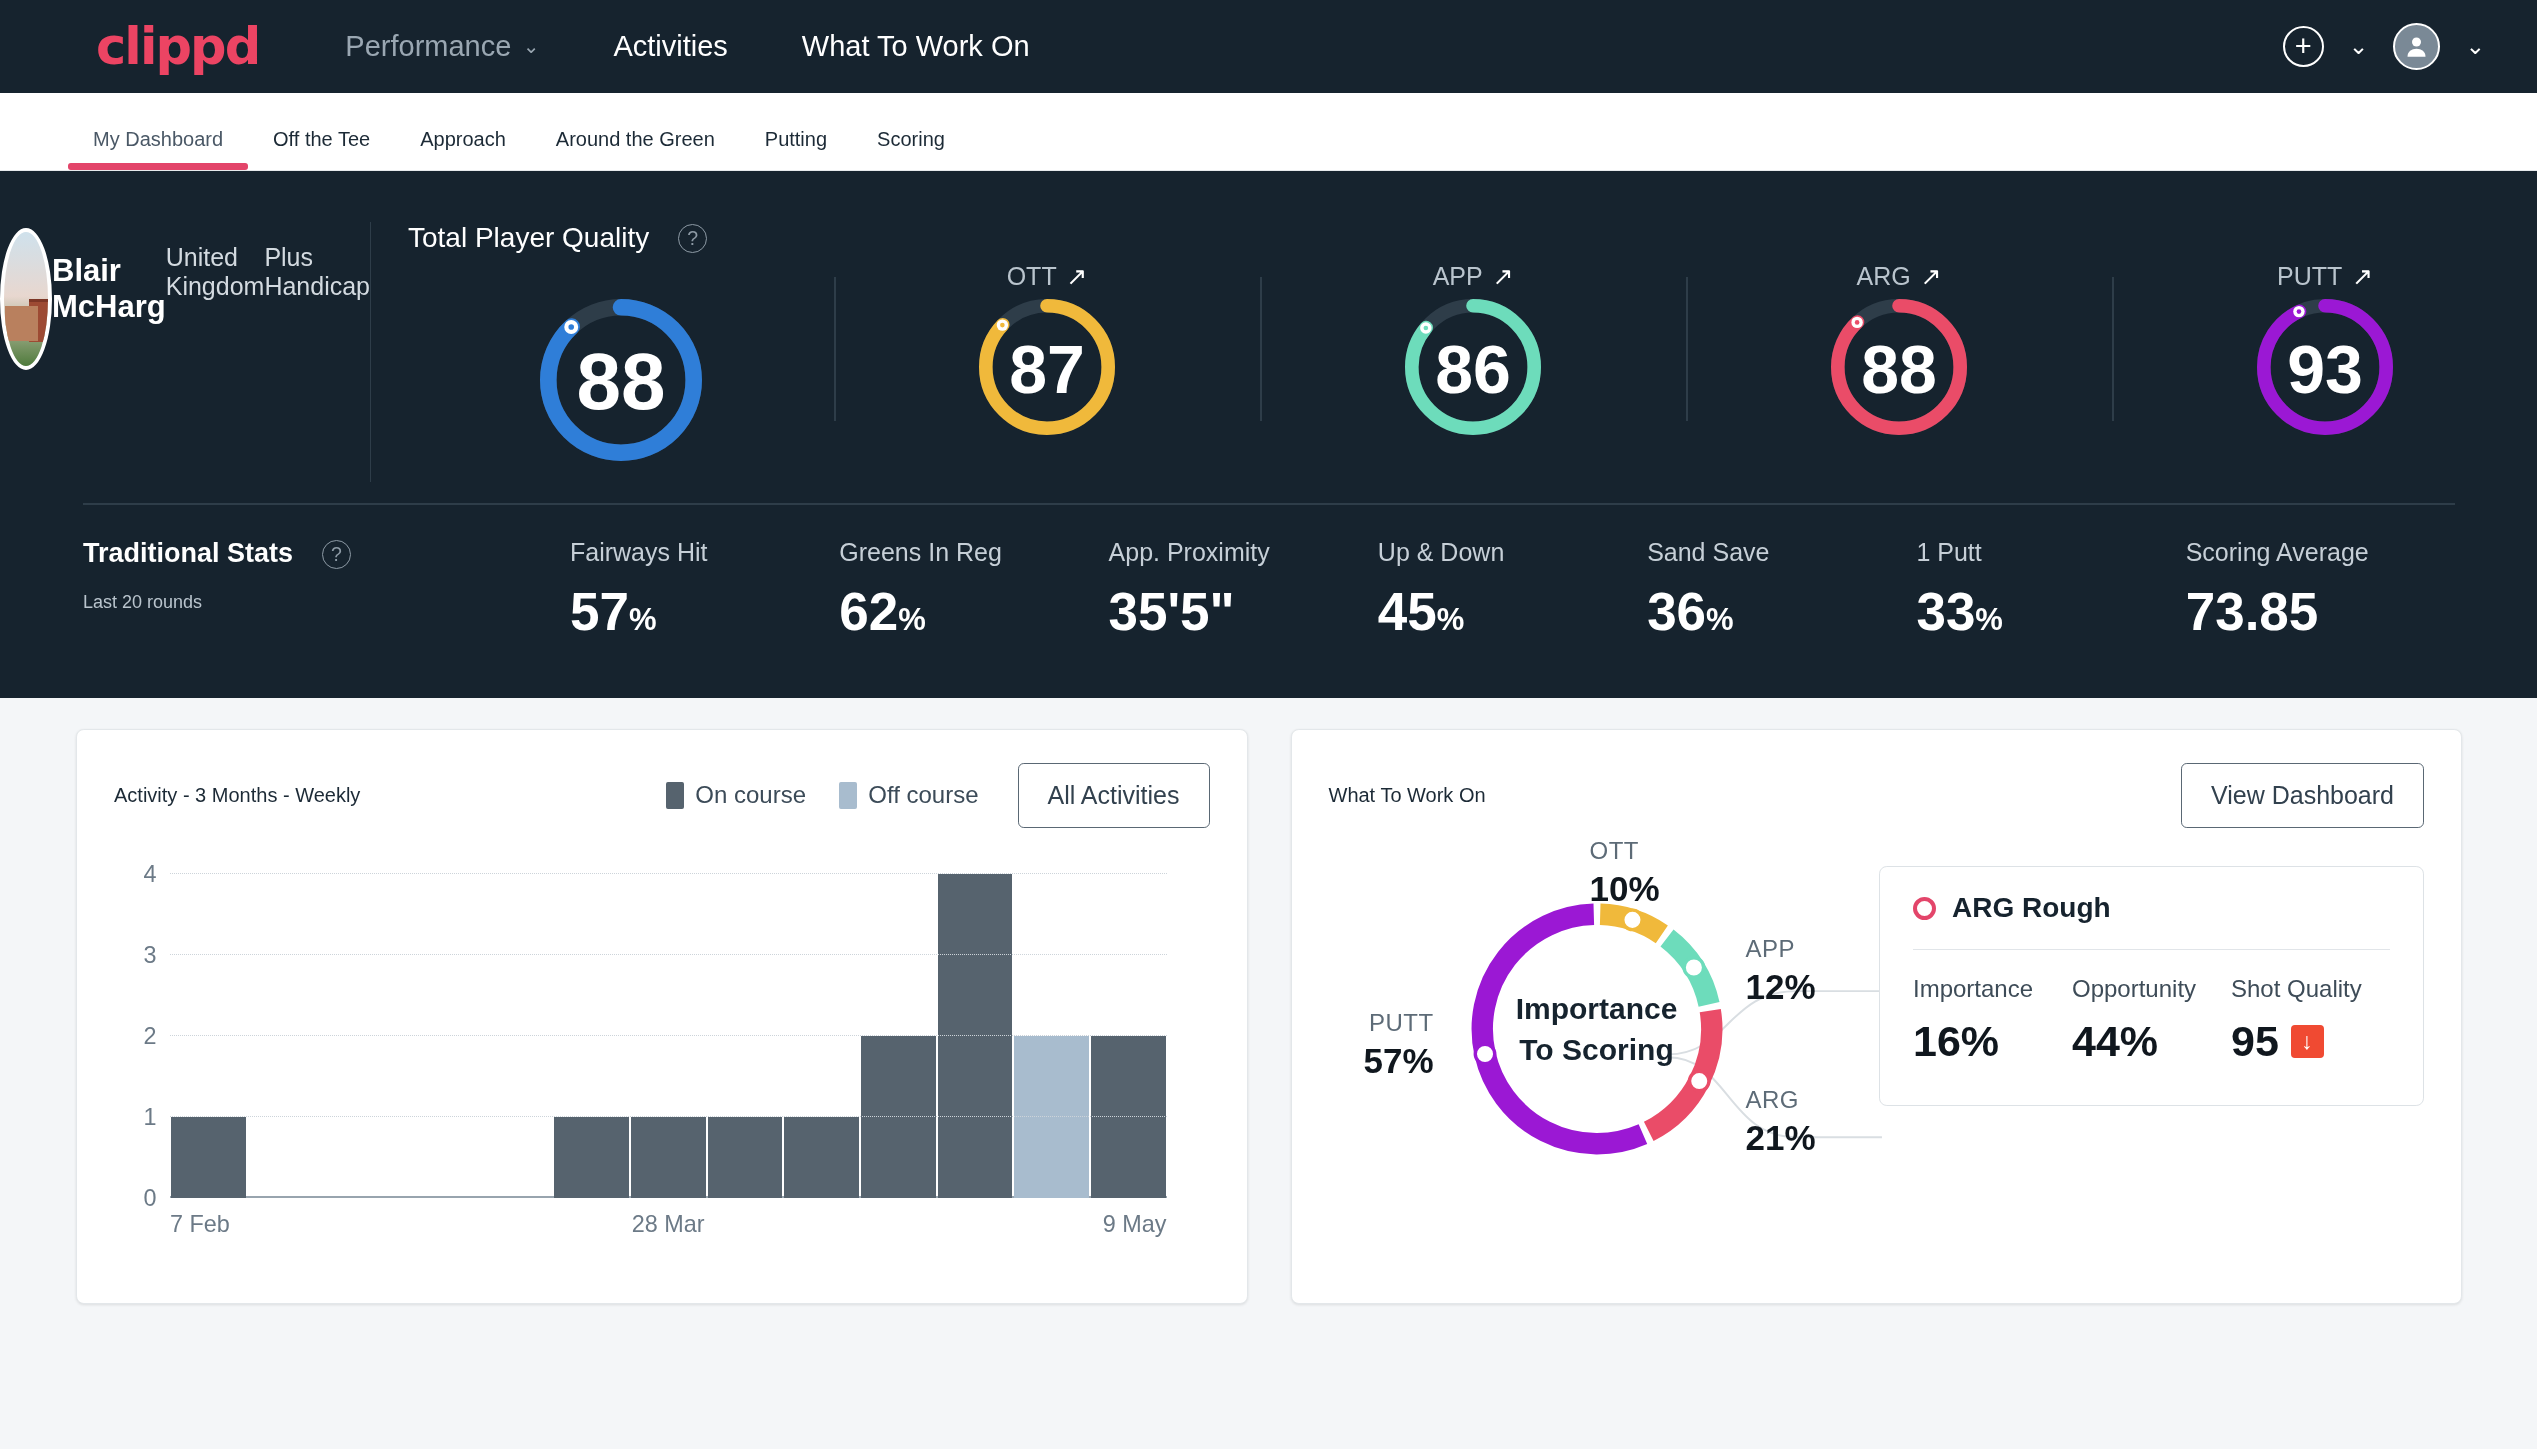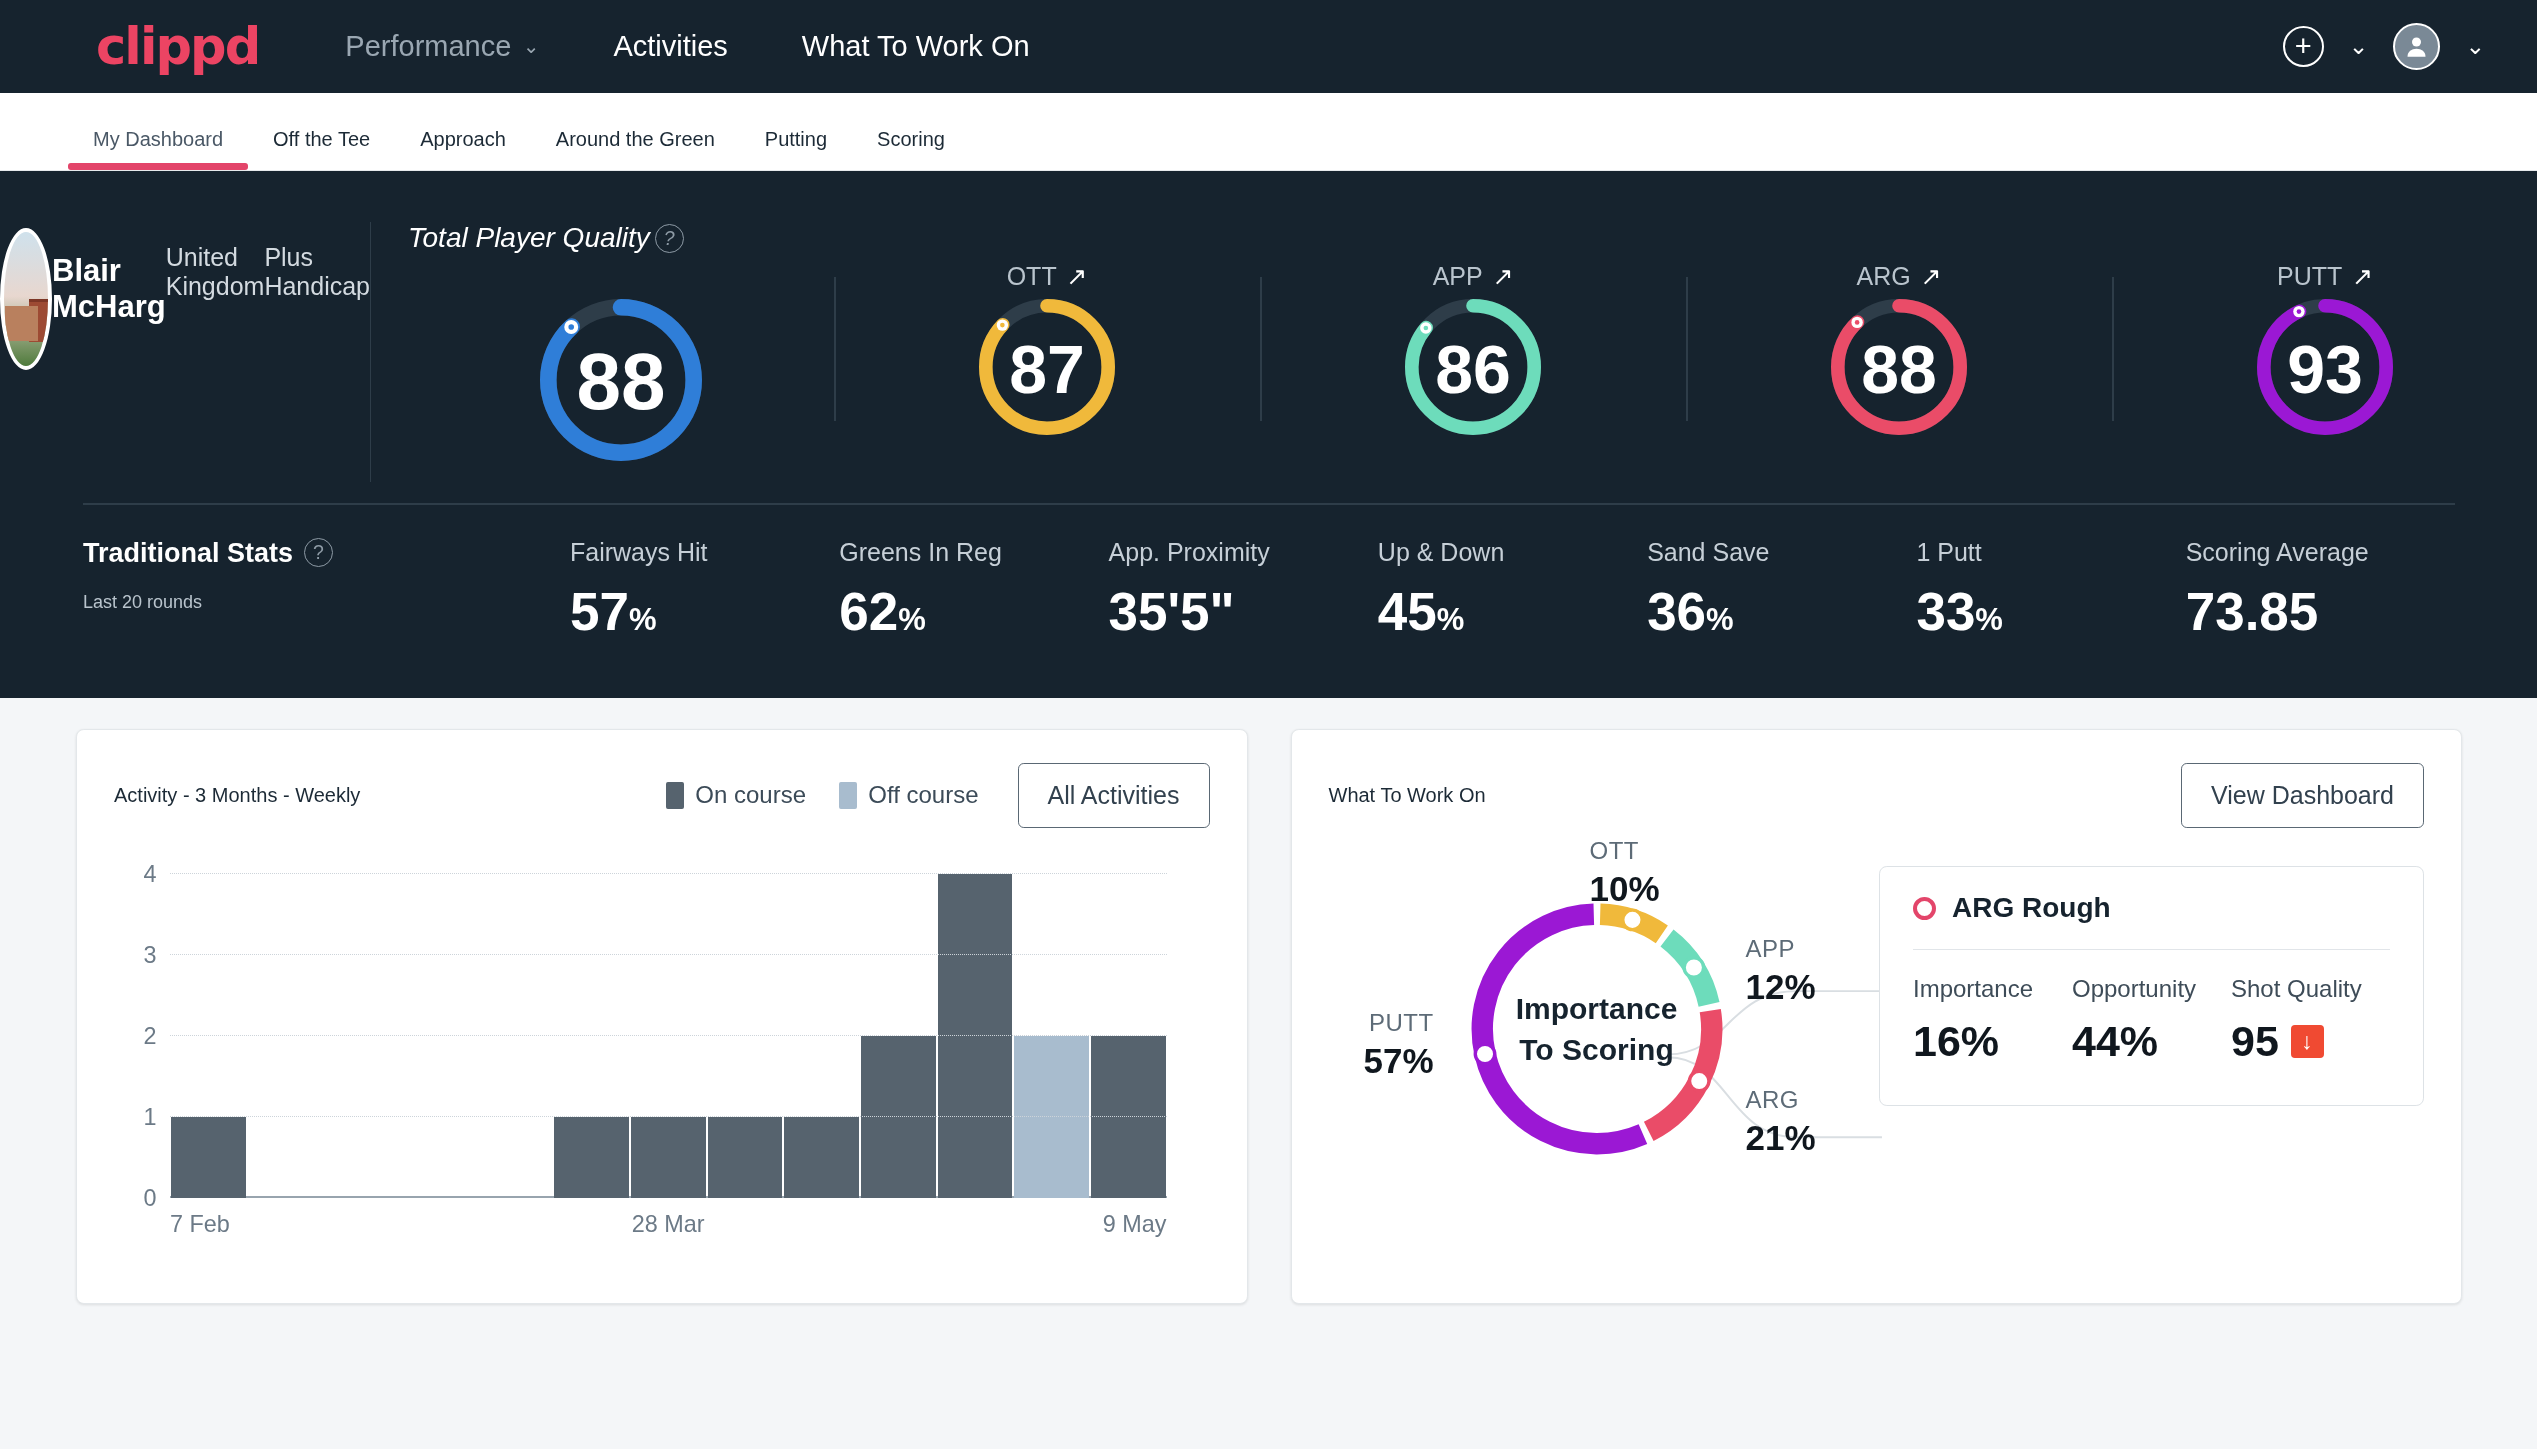--- a/index.html
+++ b/index.html
@@ -95,21 +95,21 @@
   }
   .avatar-photo .person-legs {
     position:absolute; left: 74px; top: 76px; width: 21.4px; height: 39px;
     background: #d9d2c4;
   }
   .profile-name { font-size: 31px; font-weight: 700; color: #fff; margin-top: 25px; }
   .profile-country { font-size: 25px; color: #d3dae0; margin-top: 15.6px; }
   .profile-handicap { font-size: 25px; color: #d3dae0; margin-top: 15.6px; }
 
   .quality-wrap { flex: 1; border-left: 1.9px solid #2e3d49; padding-left: 37px; padding-bottom: 17.5px; }
-  .tpq-head { display: flex; align-items: center; gap: 5px; margin-bottom: 5.8px; font-style: italic; }
+  .tpq-head { display: flex; align-items: center; gap: 29px; margin-bottom: 5.8px; }
   .tpq-title { font-size: 28px; color: #ffffff; }
   .help-ico {
     width: 29px; height: 29px; border-radius: 50%;
     border: 1.9px solid #8d9aa5; color: #8d9aa5;
     font-size: 19.5px; display:flex;align-items:center;justify-content:center;
     cursor: pointer;
   }
 
   .rings { display: flex; align-items: flex-start; }
   .ring-cell {
@@ -132,21 +132,21 @@
     font-family: "Liberation Sans", sans-serif;
   }
   .ring-val.big { font-size: 80px; }
 
   
   .divider-h { height: 1.9px; background: #2e3d49; margin: 21.4px 83px 0 83px; }
   .trad {
     display: flex; align-items: flex-start; padding: 33px 83px 21.4px 83px;
   }
   .trad-head { width: 487px; }
-  .trad-title-row { display:flex; align-items:flex-start; gap: 11px; }
+  .trad-title-row { display:flex; align-items:flex-end; gap: 29px; }
   .trad-title { font-size: 27px; color: #ffffff; font-weight: 700; }
   .trad-sub { font-size: 18px; color: #b9c4cd; margin-top: 23px; }
   .stat { flex: 1; display: flex; flex-direction: column; align-items: flex-start; }
   .stat-label { font-size: 25px; color: #c6cfd7; }
   .stat-value {
     font-size: 53px; font-weight: 700; color: #ffffff; margin-top: 13.6px;
     display: flex; align-items: baseline;
   }
   .stat-unit { font-size: 31px; font-weight: 700; }
 

